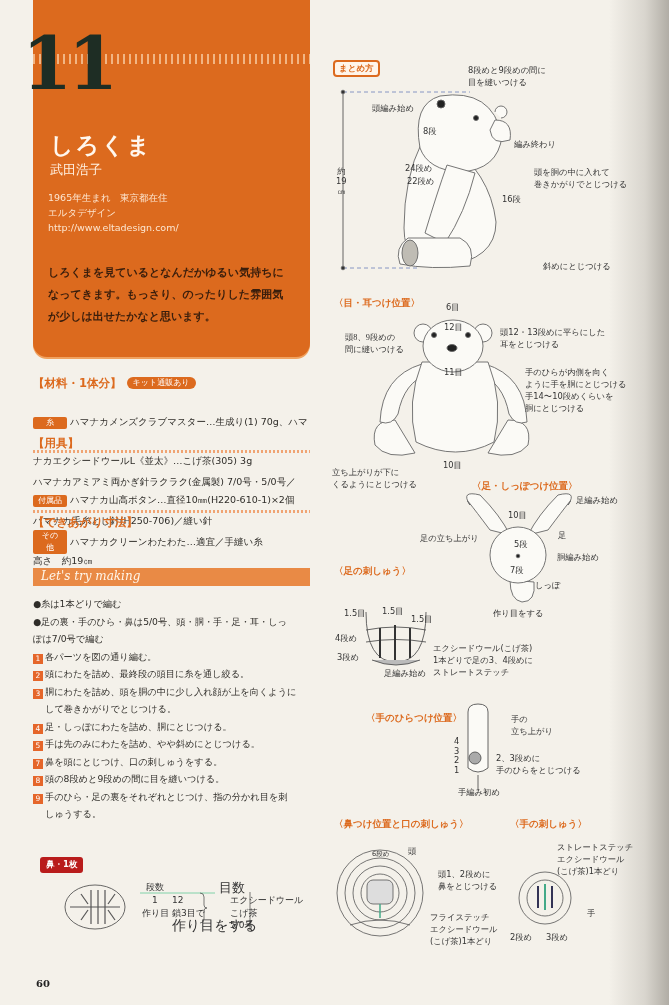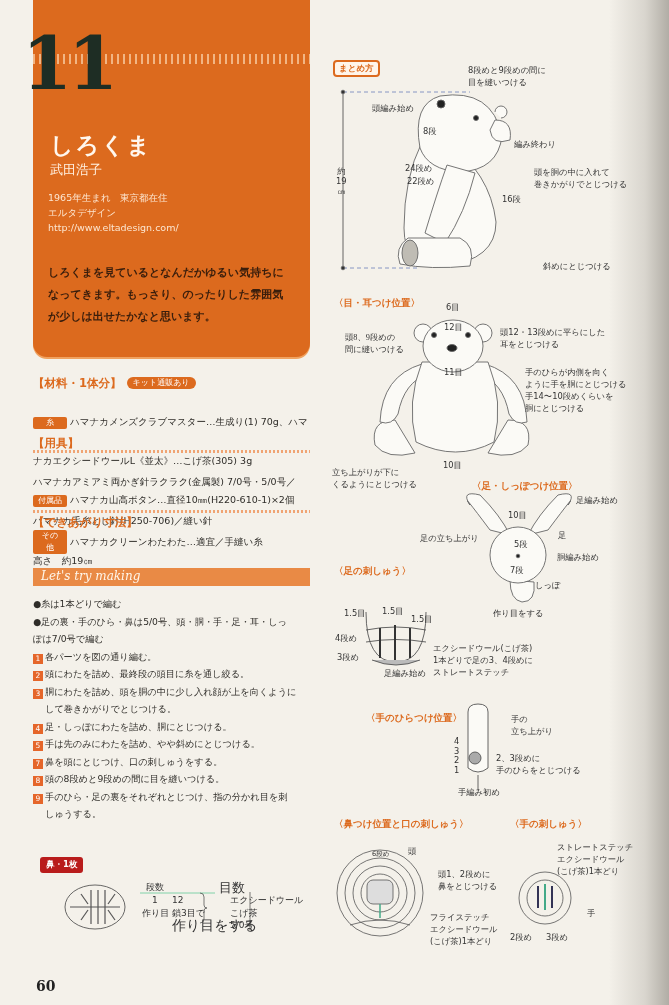--- a/index.html
+++ b/index.html
@@ -70,21 +70,21 @@
     margin-right: 2px; vertical-align: -1px;
   }
   .indent { padding-left: 12px; }
 
   .nose-label {
     position: absolute; left: 40px; top: 857px; background: #b91c1c; color: #fff;
     font-size: 8.5px; font-weight: bold; padding: 2px 6px; border-radius: 3px;
   }
   .page-num {
     position: absolute; left: 36px; top: 978px;
-    font-family: "DejaVu Serif", "Liberation Serif", serif; font-weight: bold; font-size: 14px; color: #222;
+    font-family: "DejaVu Serif", "Liberation Serif", serif; font-weight: bold; font-size: 10px; color: #222;
   }
 
   
   .diag-title { position: absolute; color: #dc6a1e; font-size: 9.5px; font-weight: bold; }
   .boxed {
     border: 2px solid #dc6a1e; border-radius: 4px; padding: 0 4px; background: #fff5ea;
     font-size: 8.5px; line-height: 13px;
   }
   .lbl { position: absolute; font-size: 8.3px; line-height: 11.5px; color: #333; white-space: nowrap; }
   svg.diag { position: absolute; left: 0; top: 0; }

